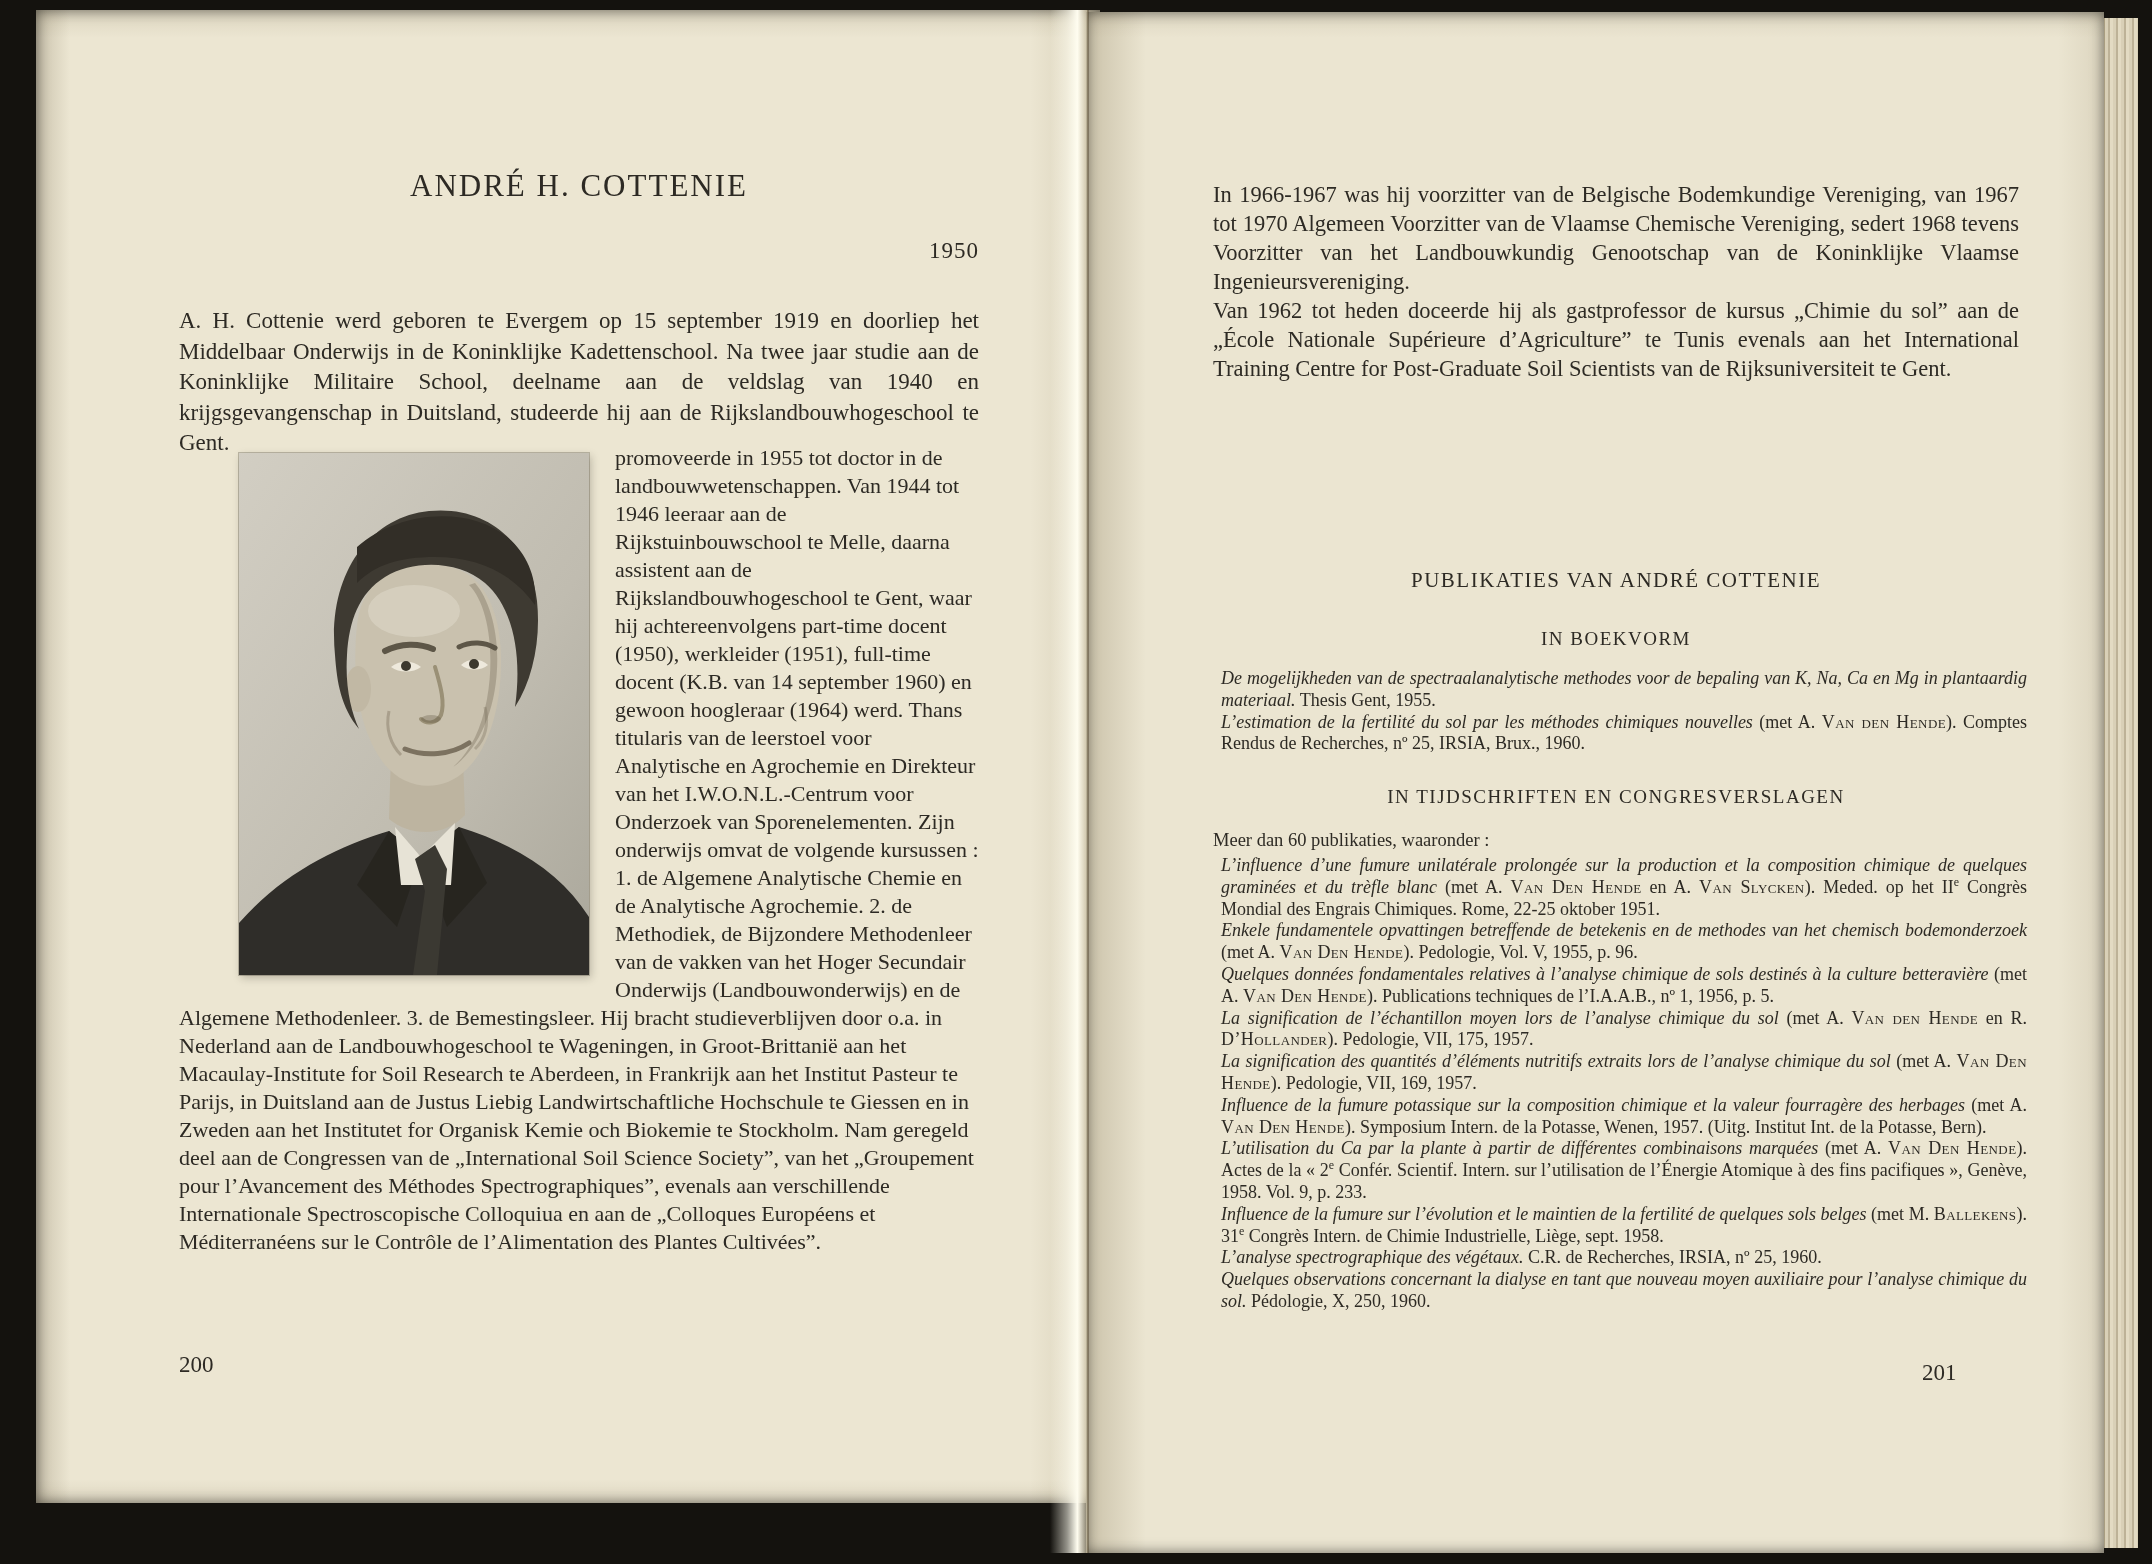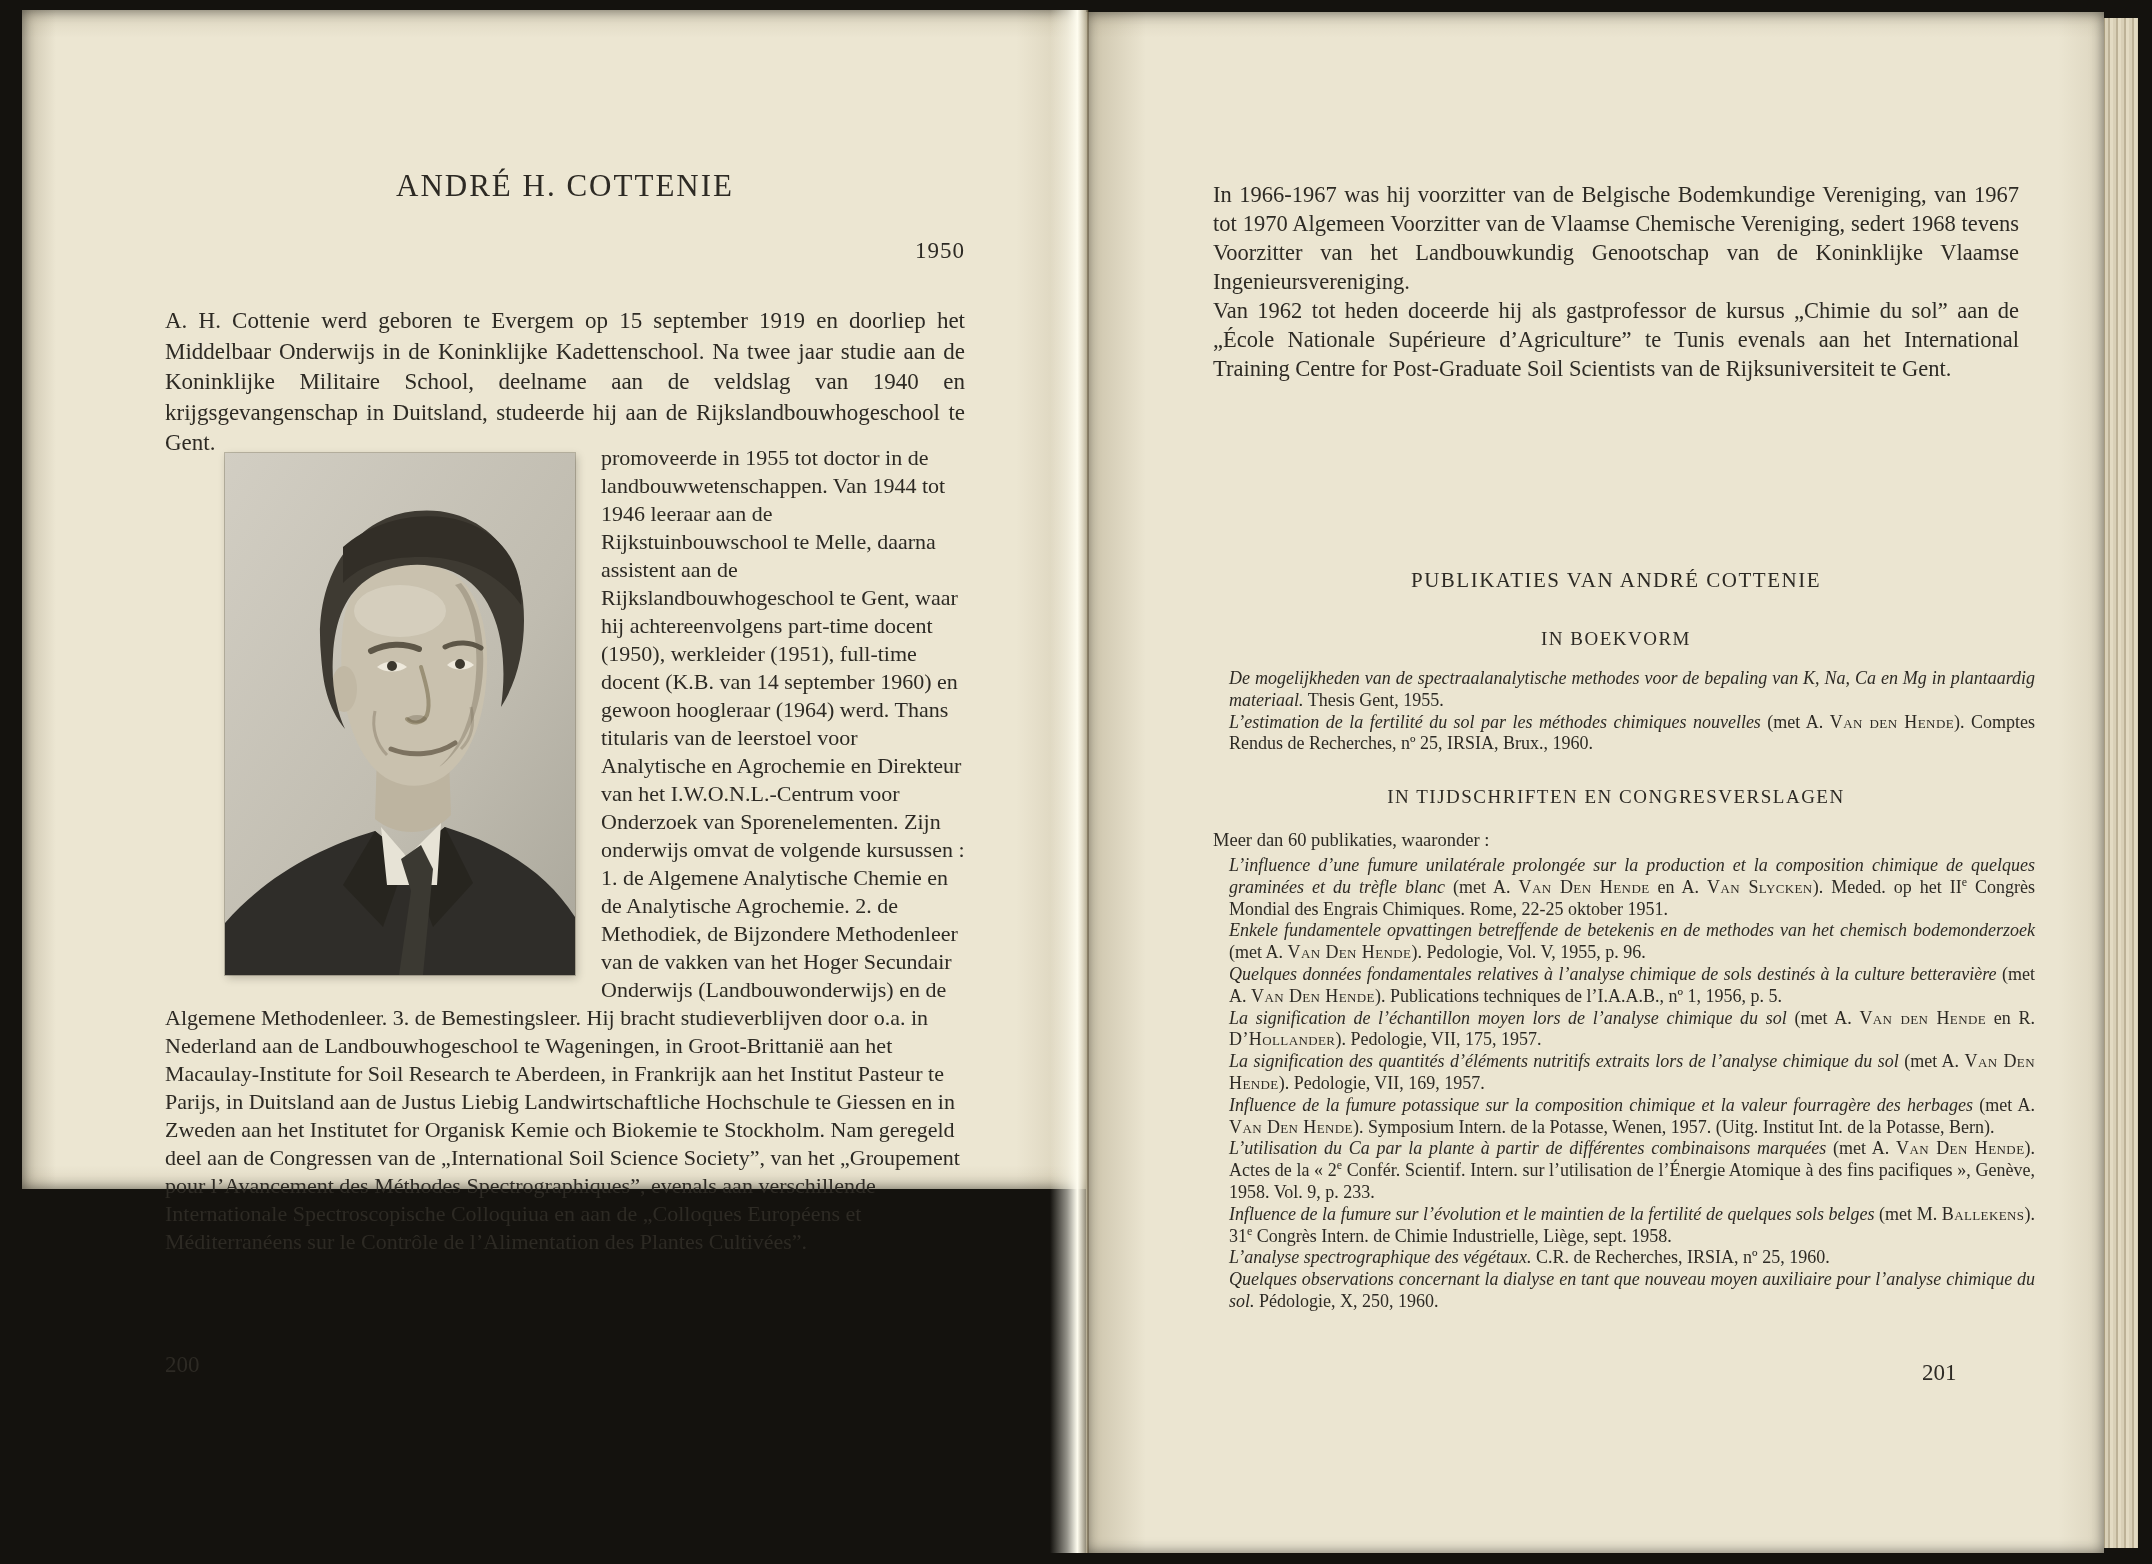--- a/index.html
+++ b/index.html
@@ -6,21 +6,21 @@
   body{
     width:2152px;height:1564px;
     background:#14120e;
     position:relative;
     overflow:hidden;
     font-family:"Liberation Serif","DejaVu Serif",serif;
     color:#2d2a24;
   }
   .page{position:absolute;box-shadow:0 0 14px rgba(0,0,0,.55) inset;}
   .page-left{
-    left:22px;top:10px;width:1064px;height:1179px;
+    left:36px;top:10px;width:1064px;height:1493px;
     background:
       linear-gradient(90deg, rgba(80,66,38,.22) 0px, rgba(80,66,38,0) 34px),
       linear-gradient(270deg, rgba(115,98,58,.20) 0px, rgba(115,98,58,0) 70px),
       linear-gradient(180deg, rgba(95,80,46,.12) 0px, rgba(95,80,46,0) 28px),
       linear-gradient(0deg, rgba(95,80,46,.10) 0px, rgba(95,80,46,0) 24px),
       #ece6d2;
   }
   .page-right{
     left:1086px;top:12px;width:1018px;height:1541px;
     background:
@@ -73,21 +73,21 @@
 
   .rp-bio{position:absolute;top:168px;left:0;width:100%;font-size:22.5px;line-height:29px;text-align:justify;}
   .rp-bio p{margin:0;}
   .section-head{
     position:absolute;left:0;width:100%;text-align:center;
     letter-spacing:1.5px;white-space:nowrap;
   }
   .rp-pubhead{top:556px;font-size:21px;}
   .rp-sechead1{top:616px;font-size:19px;}
   .rp-sechead2{top:774px;font-size:19px;}
-  .pub-block{position:absolute;left:16px;width:100%;font-size:18px;line-height:21.8px;text-align:justify;}
+  .pub-block{position:absolute;left:8px;width:100%;font-size:18px;line-height:21.8px;text-align:justify;}
   .rp-boekvorm{top:656px;}
   .rp-meer{position:absolute;top:818px;left:0;width:100%;font-size:18.5px;}
   .rp-entries{top:843px;}
   .pub-entry{margin:0;}
   .seg-i{font-style:italic;}
   .seg-r{font-style:normal;}
   .seg-sc{font-variant:small-caps;letter-spacing:.4px;}
   .seg-sup{font-size:12px;vertical-align:super;line-height:0;}
 </style>
 </head>

